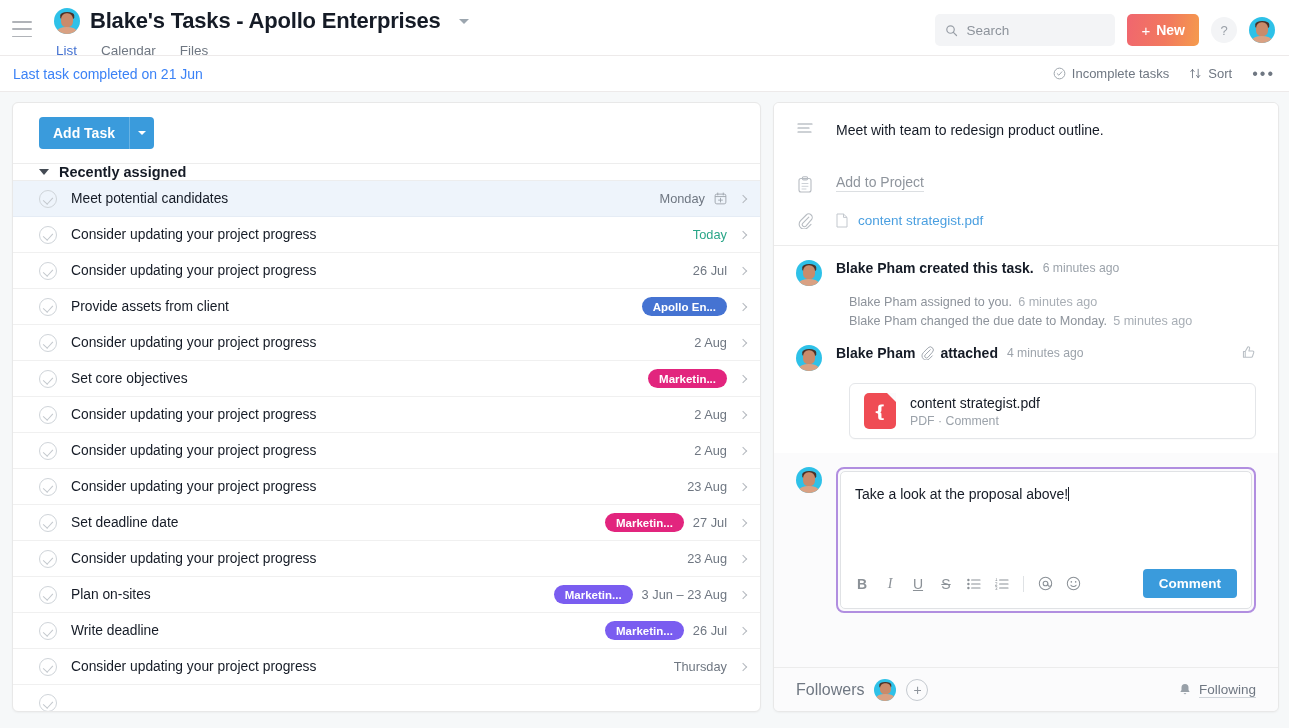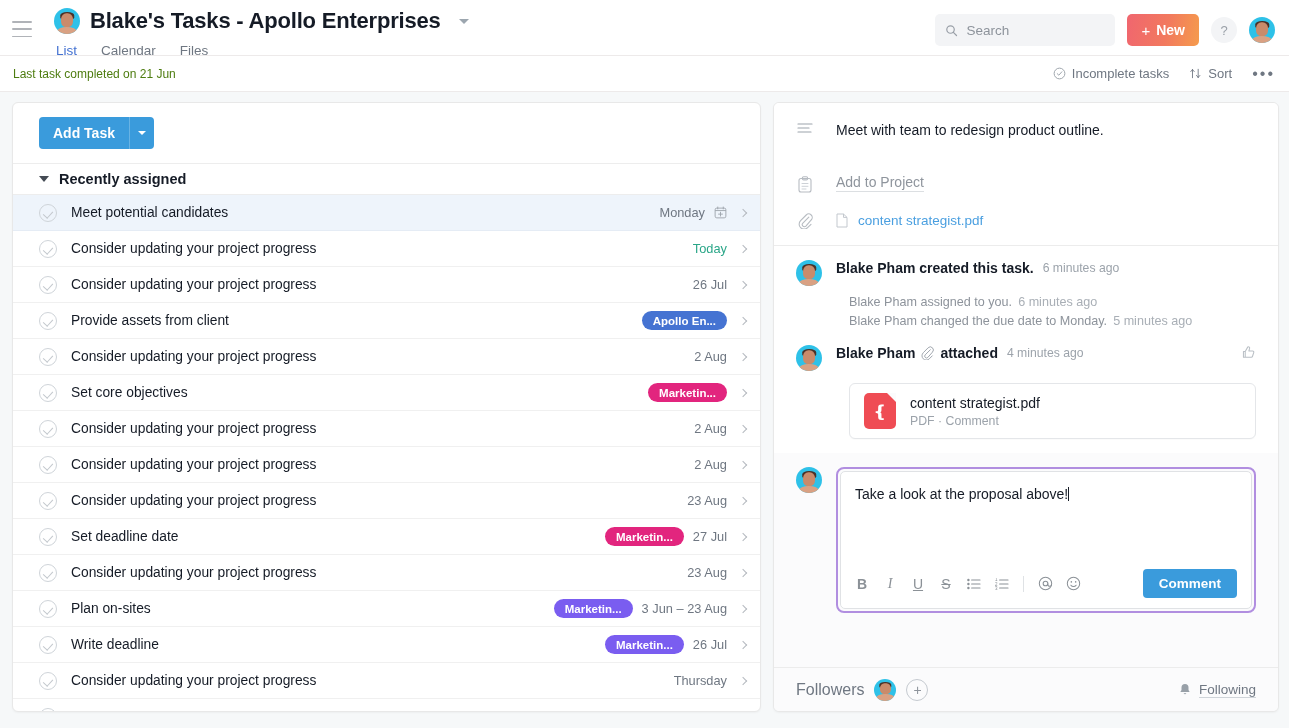--- a/index.html
+++ b/index.html
@@ -103,21 +103,21 @@
     color: #9aa0a8; font-size: 13px; display: flex; align-items: center;
     justify-content: center; cursor: pointer;
   }
 
   
   .subbar {
     height: 36px; background: #fff; border-bottom: 1px solid #edeaea;
     display: flex; align-items: center; padding: 0 14px 0 13px;
     position: relative;
   }
-  .subbar-left { font-size: 12px; color: #4d7c0f; }
+  .subbar-left { font-size: 14px; color: #3b82f6; }
   .subbar-right {
     margin-left: auto; display: flex; align-items: center; gap: 20px;
     font-size: 13px; color: #6f7782;
   }
   .subbar-item { display: flex; align-items: center; gap: 6px; cursor: pointer; }
   .dots { letter-spacing: 2px; color: #6f7782; font-size: 16px; cursor: pointer; line-height: 10px;}
 
   
   .main { display: flex; height: calc(728px - 72px - 36px); padding: 10px 10px 0 12px; gap: 12px; }
 
@@ -140,21 +140,21 @@
     border-left: 1px solid #68b3e4;
     border-top-right-radius: 4px; border-bottom-right-radius: 4px;
     cursor: pointer; display:flex; align-items:center; justify-content:center;
   }
   .btn-add-caret .c {
     width:0;height:0;border-left:4px solid transparent;border-right:4px solid transparent;
     border-top:4px solid #fff;
   }
 
   .section-head {
-    height: 32px; border-top: 1px solid #ededed; border-bottom: 1px solid #ededed;
+    height: 18px; border-top: 1px solid #ededed; border-bottom: 1px solid #ededed;
     display: flex; align-items: center; padding-left: 26px; gap: 10px;
     background: #fff;
   }
   .sec-caret {
     width:0;height:0;border-left:5px solid transparent;border-right:5px solid transparent;
     border-top:6px solid #444b54; cursor:pointer;
   }
   .section-title { font-size: 14.5px; font-weight: 600; color: #151b26; }
 
   .rows { flex: 1; overflow: hidden; }

